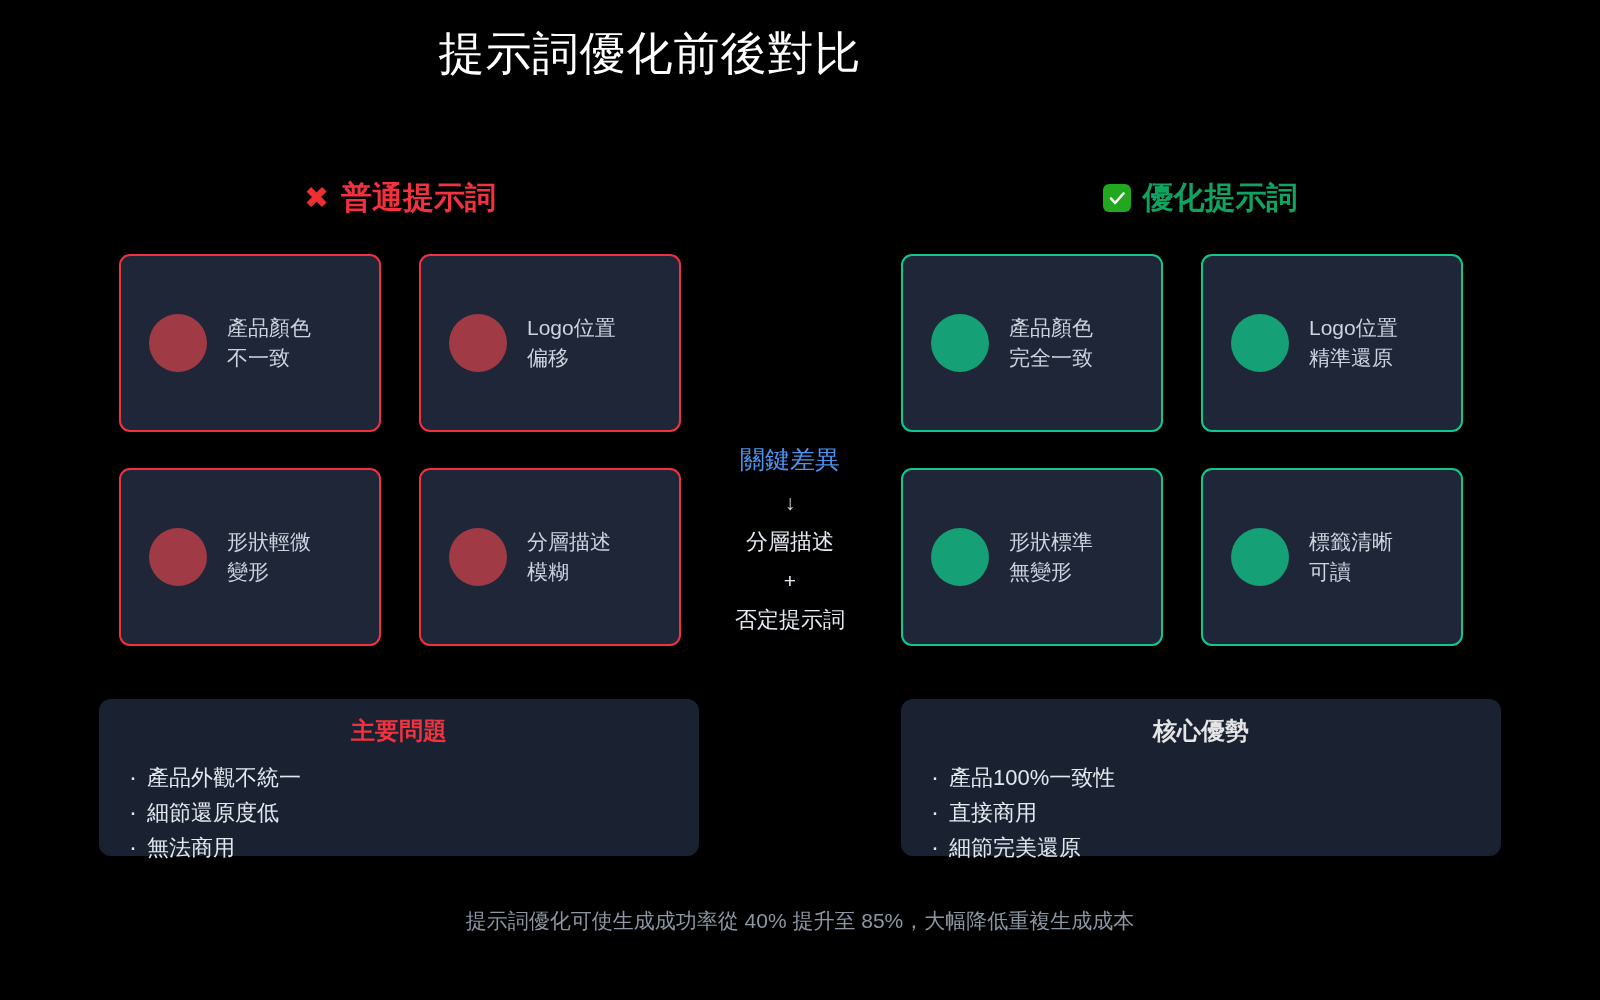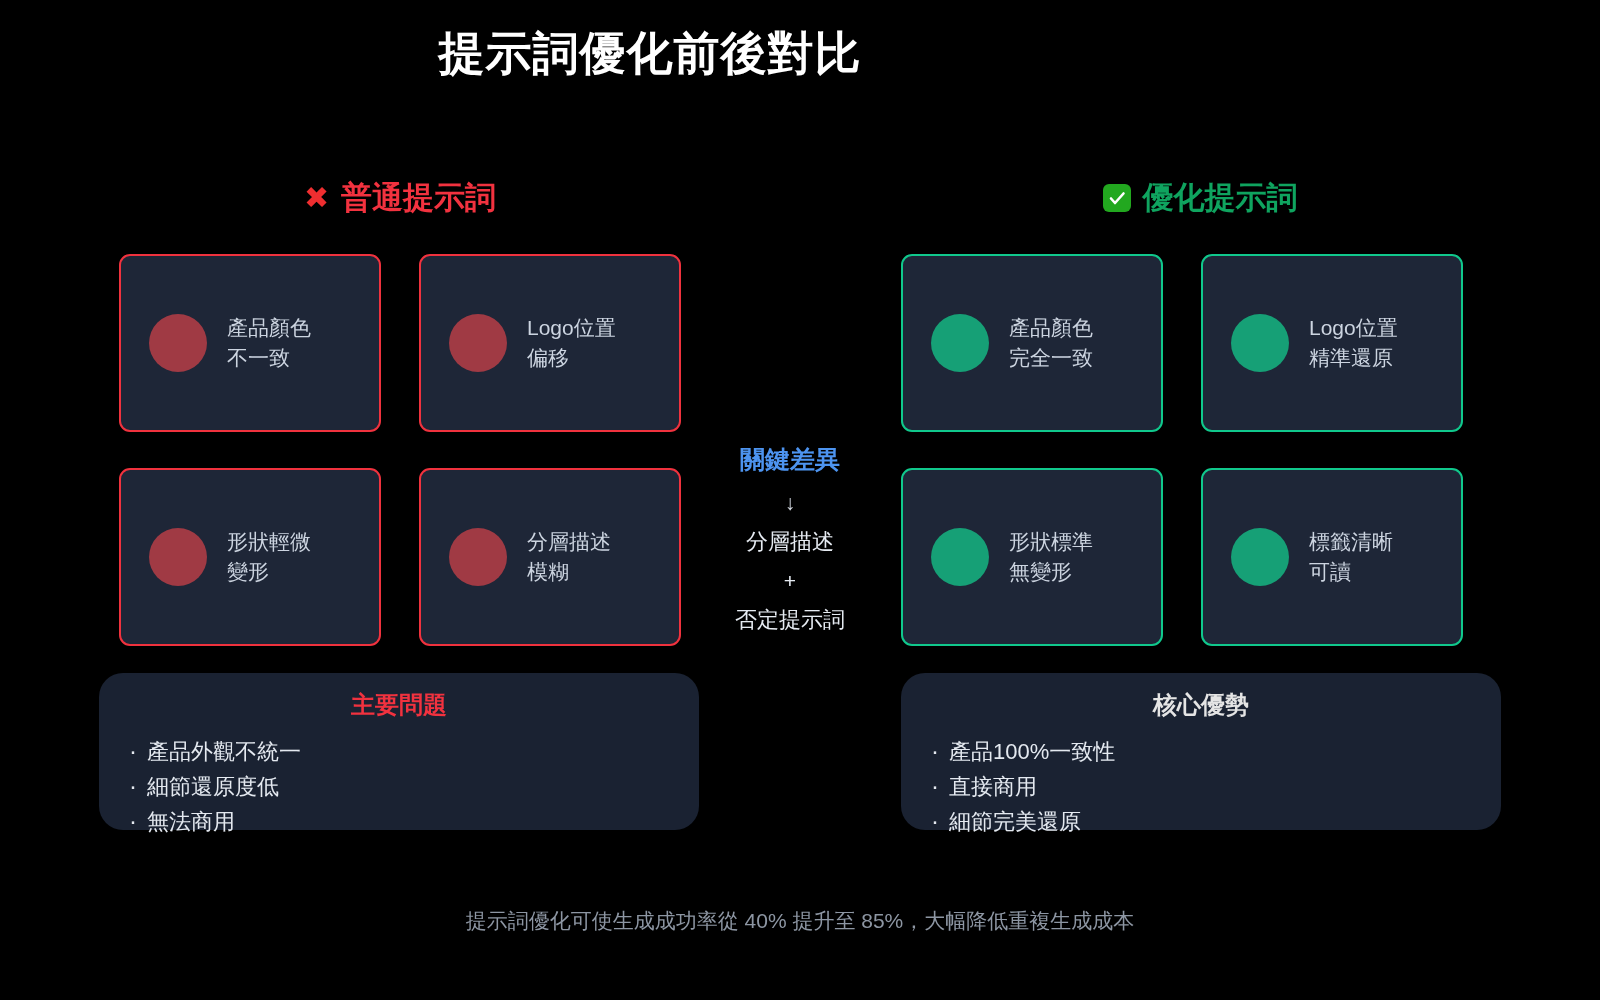--- a/index.html
+++ b/index.html
@@ -17,21 +17,21 @@
 
   
   .page-title {
     position: absolute;
     top: 26px;
     left: 0;
     width: 1300px;
     text-align: center;
     color: #ffffff;
     font-size: 46px;
-    font-weight: bold;
+    font-weight: normal;
     letter-spacing: 1px;
     line-height: 1.2;
   }
 
   
   .col-header {
     position: absolute;
     top: 182px;
     display: flex;
     align-items: center;
@@ -92,21 +92,21 @@
   .center-block {
     position: absolute;
     left: 700px;
     top: 444px;
     width: 180px;
     text-align: center;
   }
   .center-title {
     color: #4d94f0;
     font-size: 25px;
-    font-weight: bold;
+    font-weight: normal;
     line-height: 1.2;
   }
   .center-arrow {
     color: #d5dae2;
     font-size: 21px;
     margin-top: 16px;
     line-height: 1.2;
   }
   .center-line {
     color: #e6ebf2;
@@ -117,25 +117,25 @@
   .center-plus {
     color: #e6ebf2;
     font-size: 21px;
     margin-top: 12px;
     line-height: 1.2;
   }
 
   
   .summary {
     position: absolute;
-    top: 673px;
+    top: 699px;
     width: 600px;
     height: 157px;
     background: #1a2232;
-    border-radius: 24px;
+    border-radius: 12px;
     box-sizing: border-box;
     padding: 18px 26px 0 26px;
   }
   .summary.left  { left: 99px; }
   .summary.right { left: 901px; }
 
   .summary-title {
     text-align: center;
     font-size: 24px;
     font-weight: bold;

